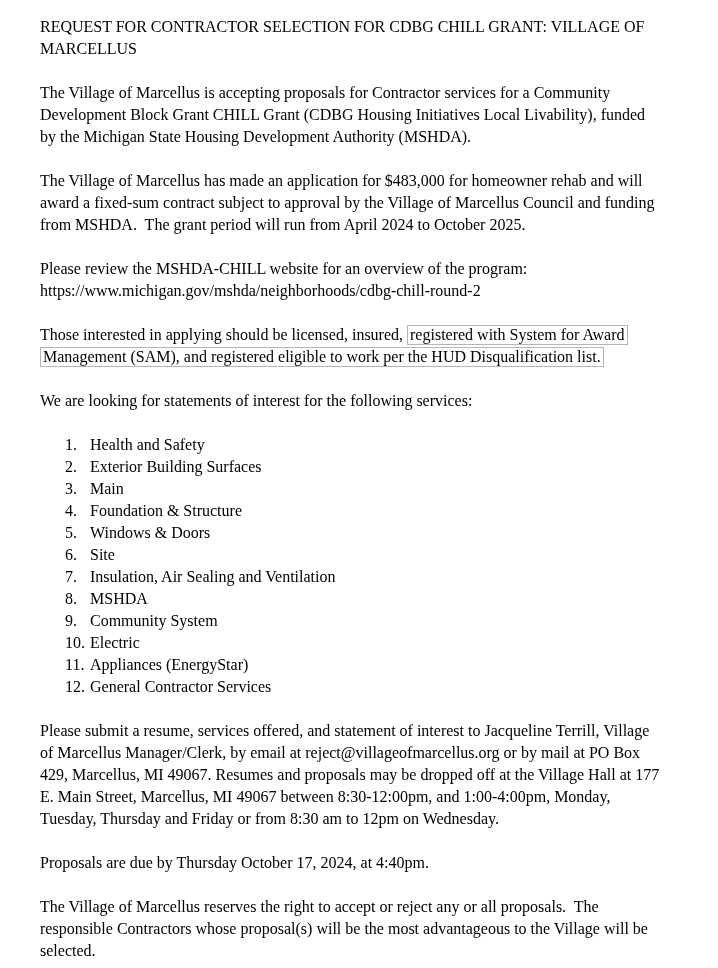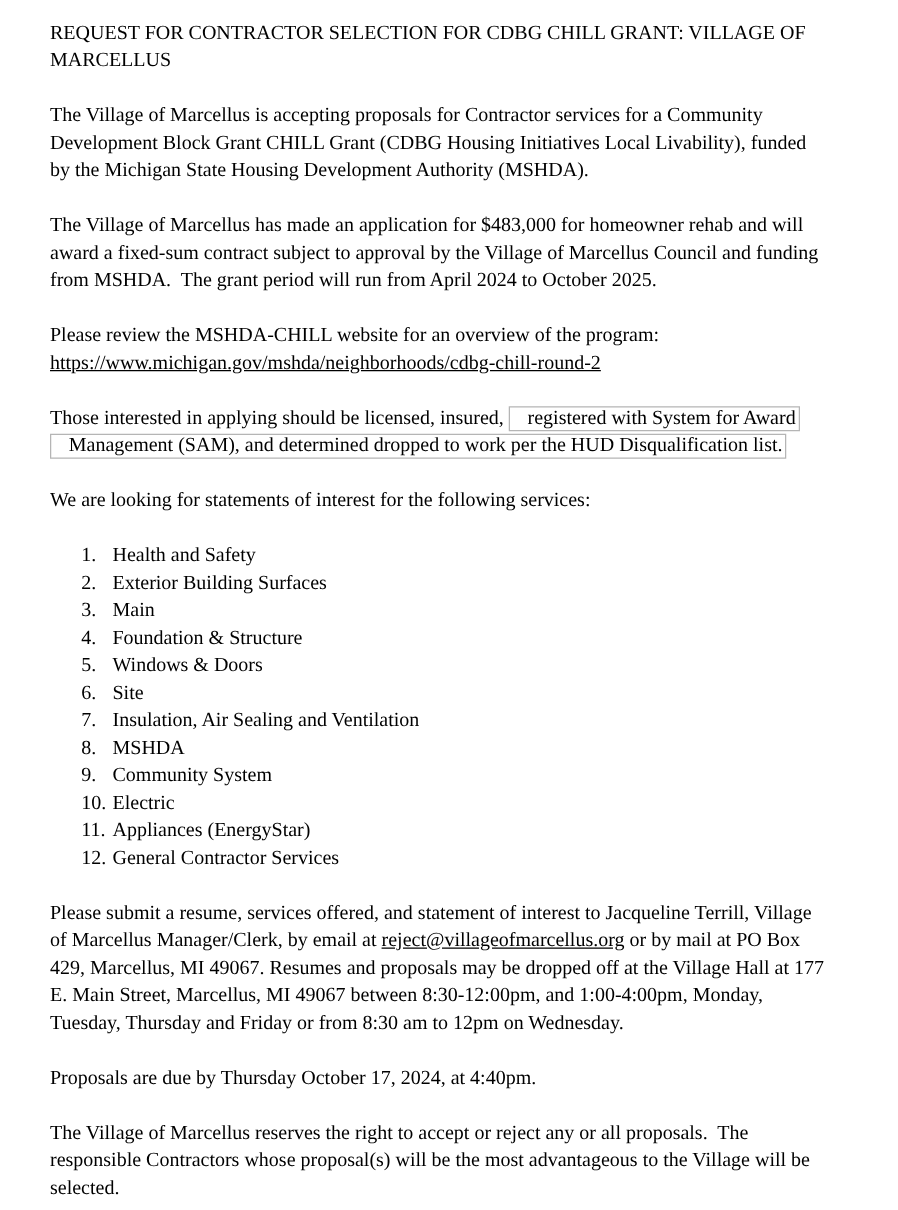--- a/index.html
+++ b/index.html
@@ -18,27 +18,26 @@
     font-family: "Liberation Serif", "DejaVu Serif", serif;
     font-size: 16px;
     line-height: 22px;
     color: #000000;
   }
   .para { margin: 0 0 22px 0; }
   .line { white-space: pre-wrap; }
   .seg { }
   .seg-link {
     color: #000000;
-    text-decoration: underline;
     cursor: pointer;
     text-align: center;
   }
   .seg-box {
     border: 1px solid #b5b5b5;
-    padding: 0 2px 1px 14px;
+    padding: 0 2px 1px 2px;
   }
   .doc-list { margin: 0 0 22px 25px; }
   .list-item { display: flex; }
   .list-num { flex: 0 0 25px; width: 25px; }
   .list-text { flex: 1 1 auto; }
 </style>
 </head>
 <body>
 
 <div class="page" id="doc">
@@ -55,21 +54,21 @@
       <div class="line"><span class="seg">The Village of Marcellus has made an application for $483,000 for homeowner rehab and will</span></div>
       <div class="line"><span class="seg">award a fixed-sum contract subject to approval by the Village of Marcellus Council and funding</span></div>
       <div class="line"><span class="seg">from MSHDA.  The grant period will run from April 2024 to October 2025.</span></div>
     </div>
     <div class="para">
       <div class="line"><span class="seg">Please review the MSHDA-CHILL website for an overview of the program:</span></div>
       <div class="line"><span class="seg seg-link">https://www.michigan.gov/mshda/neighborhoods/cdbg-chill-round-2</span></div>
     </div>
     <div class="para">
       <div class="line"><span class="seg">Those interested in applying should be licensed, insured, </span><span class="seg seg-box">registered with System for Award</span></div>
-      <div class="line"><span class="seg seg-box">Management (SAM), and determined dropped to work per the HUD Disqualification list.</span></div>
+      <div class="line"><span class="seg seg-box">Management (SAM), and registered eligible to work per the HUD Disqualification list.</span></div>
     </div>
     <div class="para">
       <div class="line"><span class="seg">We are looking for statements of interest for the following services:</span></div>
     </div>
     <div class="doc-list">
       <div class="list-item">
         <span class="list-num">1.</span>
         <span class="list-text">Health and Safety</span>
       </div>
       <div class="list-item">

